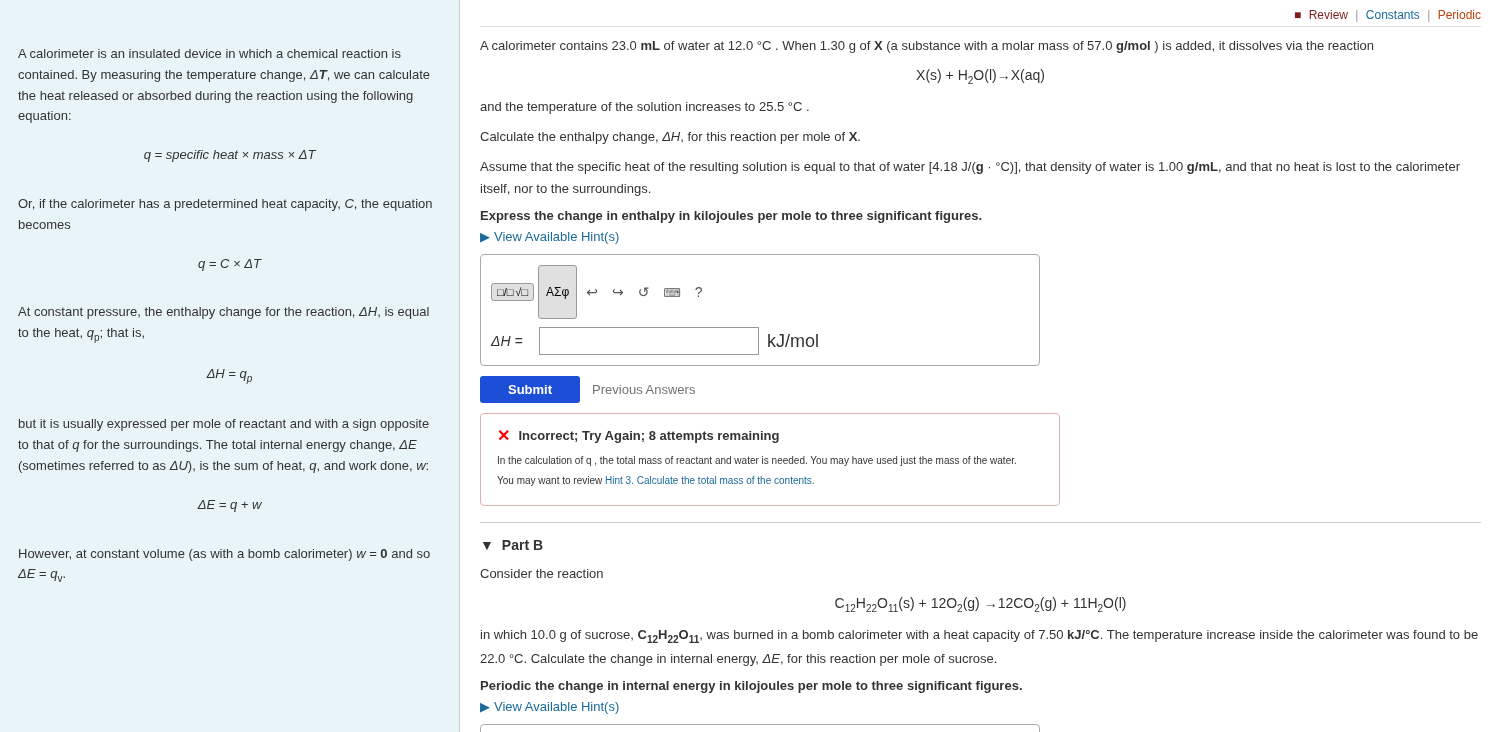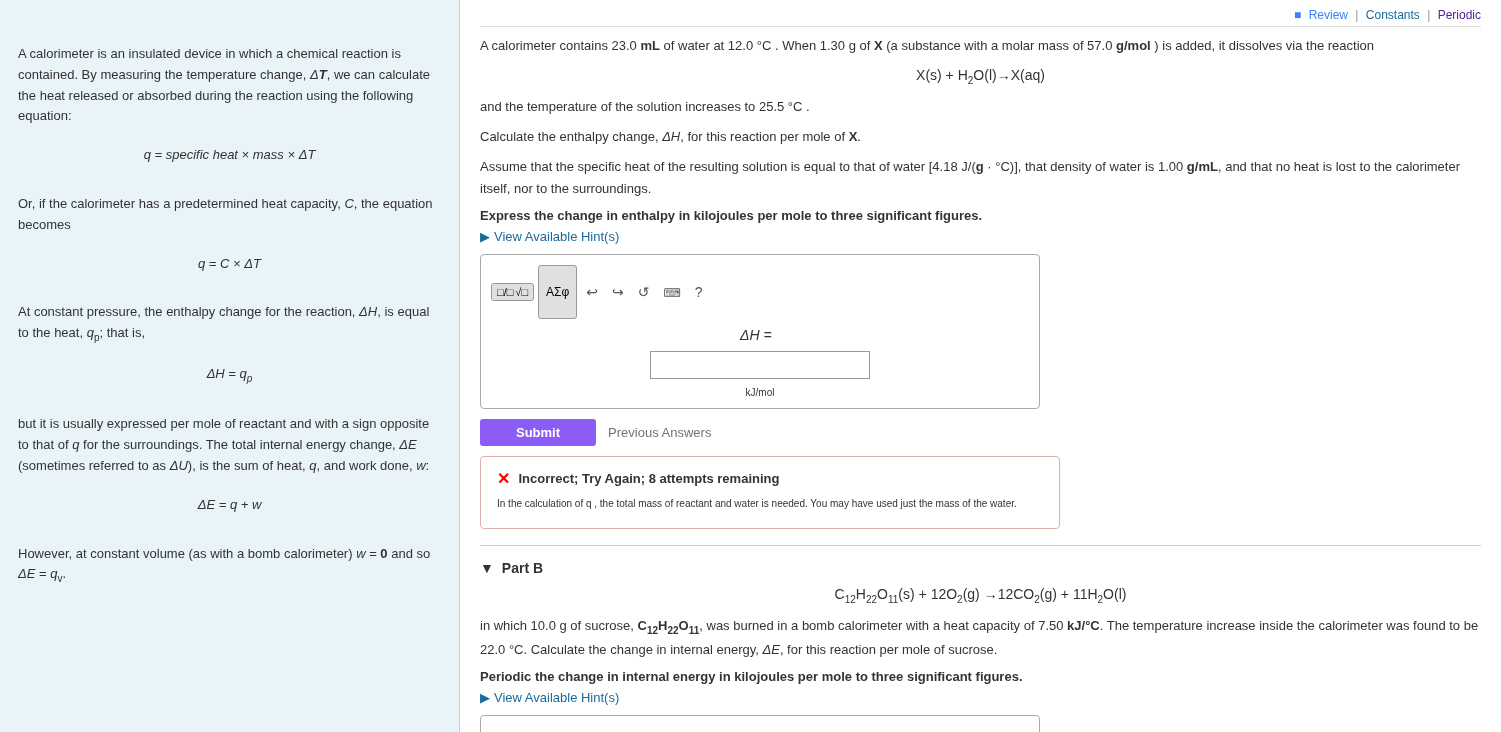--- a/index.html
+++ b/index.html
@@ -108,50 +108,49 @@
       background: none;
       cursor: pointer;
       font-size: 14px;
       color: #555;
       padding: 2px 5px;
     }
     .input-row {
       display: flex;
       align-items: center;
       gap: 8px;
-      flex-direction: column;
     }
     .input-label {
       font-size: 14px;
       font-style: italic;
       min-width: 40px;
     }
     .answer-input {
       border: 1px solid #999;
       padding: 5px 8px;
       width: 220px;
       font-size: 14px;
       outline: none;
     }
     .unit-label {
-      font-size: 10px;
+      font-size: 18px;
       color: #333;
       text-align: center;
     }
     .submit-row {
       display: flex;
       align-items: center;
       gap: 12px;
       margin-bottom: 10px;
     }
     .submit-btn {
-      background: #8b5cf6;
+      background: #1d4ed8;
       color: white;
       border: none;
-      padding: 6px 36px;
+      padding: 6px 28px;
       border-radius: 3px;
       cursor: pointer;
       font-size: 13px;
       font-weight: bold;
     }
     .previous-answers-link {
       color: #737373;
       cursor: pointer;
       font-size: 13px;
     }
@@ -234,25 +233,25 @@
     <em>ΔE</em> = <em>q</em> + <em>w</em>
   </p>
   <p>
     However, at constant volume (as with a bomb calorimeter) <em>w</em> = <strong>0</strong> and so <em>ΔE</em> = <em>q</em><sub>v</sub>.
   </p>
 </div>
 
 <div class="right-panel">
 
   <div class="top-bar">
-    <span style="cursor:pointer;color:#3b82f6;">■ <span>Review</span></span>
+    <span style="cursor:pointer;color:#7f1d1d;">■ <span>Review</span></span>
     <span class="separator">|</span>
     <span style="cursor:pointer;color:#1a6a9a;">Constants</span>
     <span class="separator">|</span>
-    <span style="cursor:pointer;color:#4c1d95;">Periodic</span>
+    <span style="cursor:pointer;color:#c2410c;">Periodic</span>
   </div>
 
   <div>
     <p class="problem-text">
       A calorimeter contains 23.0 <strong>mL</strong> of water at 12.0 °C . When 1.30 g of <strong>X</strong> (a substance with a molar mass of 57.0 <strong>g/mol</strong> ) is added, it dissolves via the reaction
     </p>
     <p class="reaction-equation">
       X(s) + H<sub>2</sub>O(l)→X(aq)
     </p>
     <p class="problem-text">
@@ -303,31 +302,35 @@
       <span class="previous-answers-link">Previous Answers</span>
     </div>
 
     
     <div class="feedback-box">
       <div class="feedback-header">
         <span class="feedback-x">✕</span>
         <span>Incorrect; Try Again; 8 attempts remaining</span>
       </div>
       <p class="feedback-text">In the calculation of q , the total mass of reactant and water is needed. You may have used just the mass of the water.</p>
+      <p class="feedback-text">
+        You may want to review <span class="feedback-link">Hint 3. Calculate the total mass of the contents.</span>
+      </p>
     </div>
   </div>
 
   <hr class="divider-line">
 
   <div class="part-b-section">
     <div class="part-header">
       <span>▼</span>
       <span>Part B</span>
     </div>
 
+    <p class="problem-text">Consider the reaction</p>
 
     <p class="reaction-equation">
       C<sub>12</sub>H<sub>22</sub>O<sub>11</sub>(s) + 12O<sub>2</sub>(g) →12CO<sub>2</sub>(g) + 11H<sub>2</sub>O(l)
     </p>
 
     <p class="problem-text">
       in which 10.0 g of sucrose, <strong>C<sub>12</sub>H<sub>22</sub>O<sub>11</sub></strong>, was burned in a bomb calorimeter with a heat capacity of 7.50 <strong>kJ/°C</strong>. The temperature increase inside the calorimeter was found to be 22.0 °C. Calculate the change in internal energy, <em>ΔE</em>, for this reaction per mole of sucrose.
     </p>
 
     <p class="bold-instruction">Periodic the change in internal energy in kilojoules per mole to three significant figures.</p>

